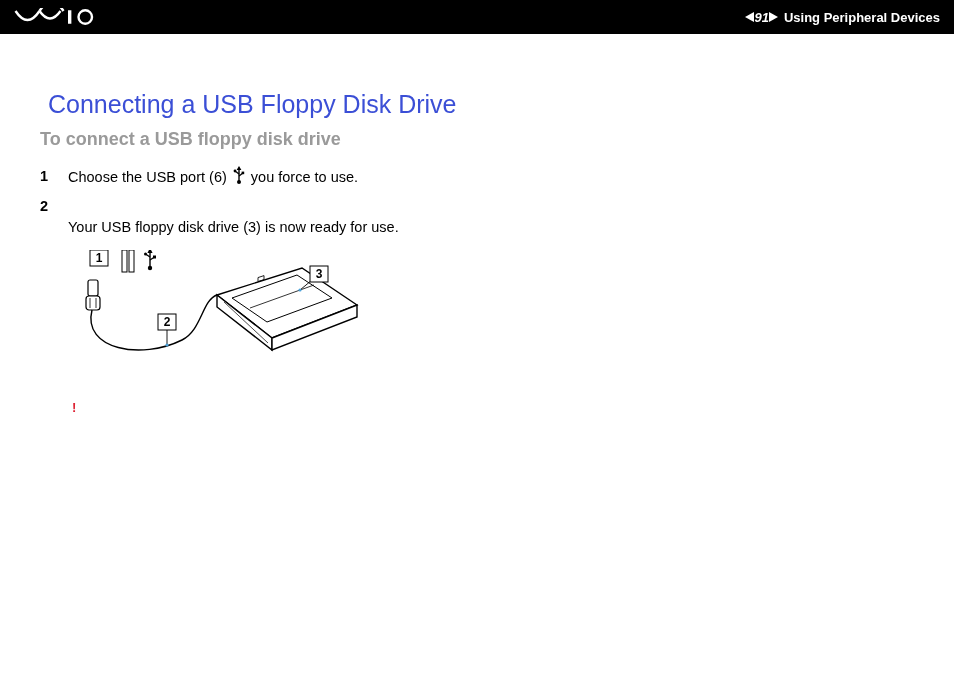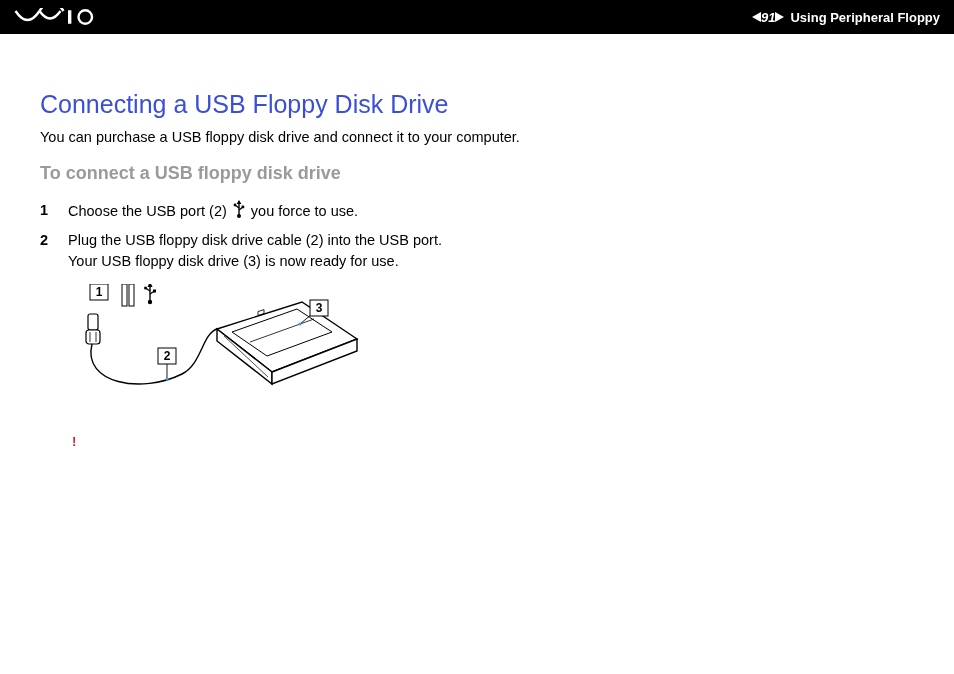--- a/index.html
+++ b/index.html
@@ -52,21 +52,21 @@
     font-size: 13px;
     margin-left: 6px;
   }
   .content {
     padding: 56px 40px 0 40px;
   }
   h1.title {
     color: #3b4fd6;
     font-weight: normal;
     font-size: 25px;
-    margin: 0 0 10px 0;
+    margin: 0 0 10px 8px;
   }
   p.intro {
     font-size: 14.5px;
     margin: 0 0 18px 0;
   }
   h2.subtitle {
     color: #9a9a9a;
     font-weight: bold;
     font-size: 18px;
     margin: 0 0 16px 0;
@@ -113,48 +113,47 @@
       <path d="M34 4 Q 50 -20 66 4" stroke="#fff" stroke-width="3.2" fill="none" transform="translate(0,0)"></path>
       <path d="M34 4 Q 48 24 62 4" stroke="#fff" stroke-width="3.2" fill="none"></path>
       <rect x="72" y="3" width="4.5" height="18" fill="#fff"></rect>
       <circle cx="95" cy="12" r="9" stroke="#fff" stroke-width="3.2" fill="none"></circle>
     </svg>
   </div>
   <div class="header-right">
     <div class="nav-arrow nav-prev"></div>
     <span class="page-num">91</span>
     <div class="nav-arrow nav-next"></div>
-    <span class="section">Using Peripheral Floppy</span>
+    <span class="section">Using Peripheral Devices</span>
   </div>
 </div>
 
 <div class="content">
   <h1 class="title">Connecting a USB Floppy Disk Drive</h1>
-  <p class="intro">You can purchase a USB floppy disk drive and connect it to your computer.</p>
   <h2 class="subtitle">To connect a USB floppy disk drive</h2>
 
   <div class="steps">
     <div class="step">
       <div class="step-num">1</div>
       <div class="step-text">
-        <span>Choose the USB port (2) </span><span class="usb-inline"><svg width="12" height="18" viewBox="0 0 12 18">
+        <span>Choose the USB port (6) </span><span class="usb-inline"><svg width="12" height="18" viewBox="0 0 12 18">
               <line x1="6" y1="2" x2="6" y2="16" stroke="#000" stroke-width="1.4"></line>
               <polygon points="6,0 3.6,4 8.4,4" fill="#000"></polygon>
               <circle cx="6" cy="16" r="2" fill="#000"></circle>
               <path d="M6 8 L2 5" stroke="#000" stroke-width="1.3" fill="none"></path>
               <circle cx="2" cy="5" r="1.4" fill="#000"></circle>
               <path d="M6 10 L10 7" stroke="#000" stroke-width="1.3" fill="none"></path>
               <rect x="8.6" y="5.6" width="2.6" height="2.6" fill="#000"></rect>
             </svg></span><span> you force to use.</span>
       </div>
     </div>
     <div class="step">
       <div class="step-num">2</div>
       <div class="step-text">
-        <span>Plug the USB floppy disk drive cable (2) into the USB port.</span><br>
+        <br>
         <span>Your USB floppy disk drive (3) is now ready for use.</span>
       </div>
     </div>
   </div>
 
   <div class="diagram">
     <svg width="300" height="130" viewBox="0 0 300 130">
 
       <rect x="18" y="0" width="18" height="16" fill="#fff" stroke="#000" stroke-width="1"></rect>
       <text x="27" y="12" text-anchor="middle" font-family="Arial" font-size="12" font-weight="bold">1</text>

